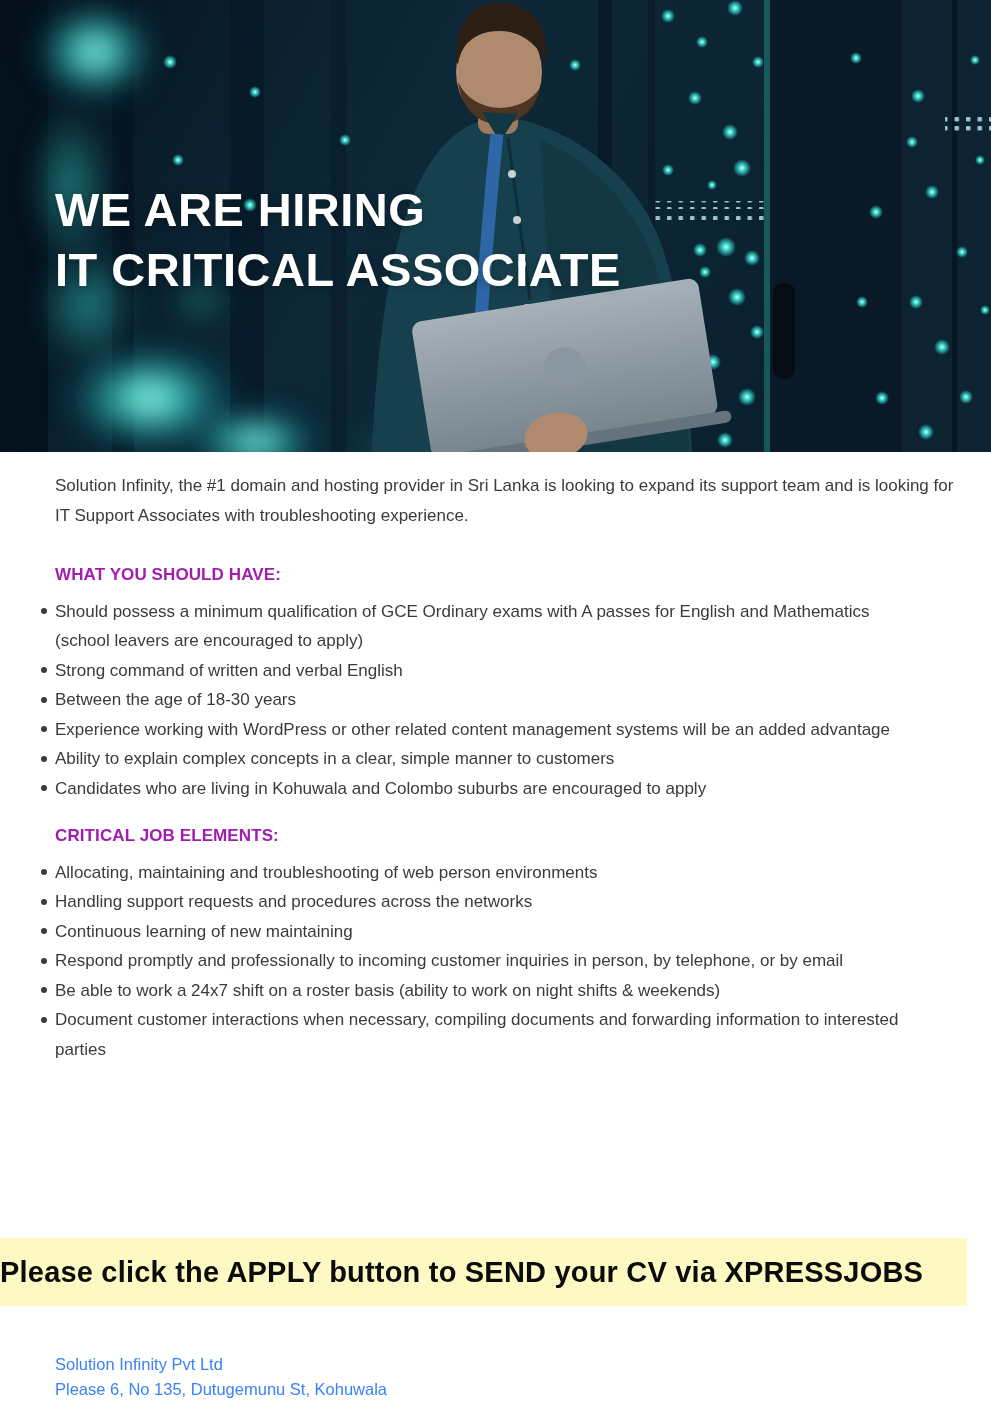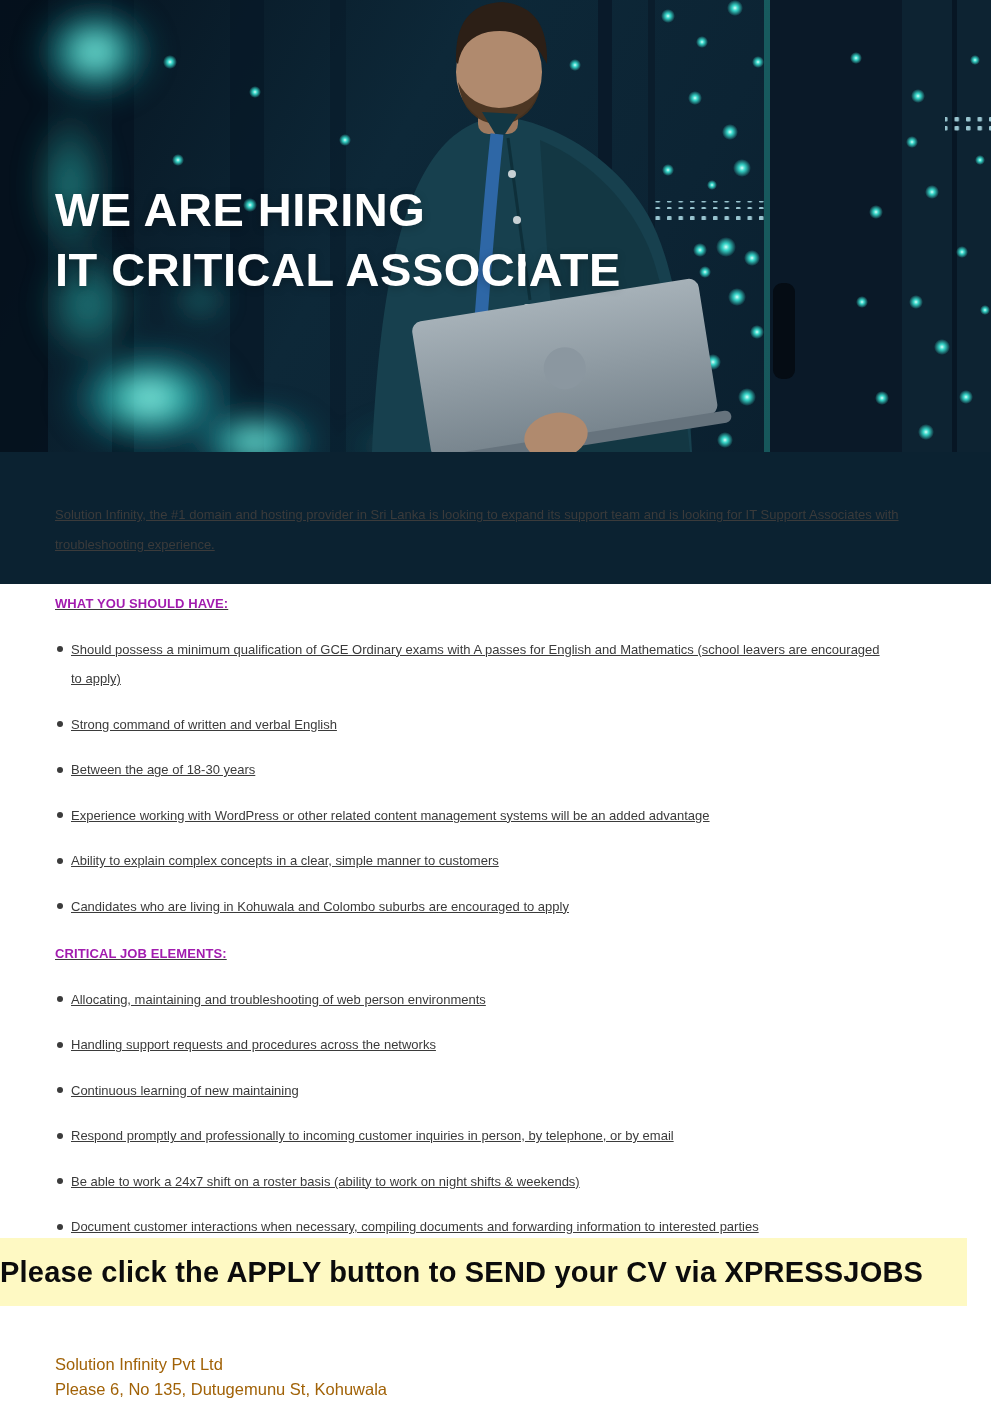--- a/index.html
+++ b/index.html
@@ -3,62 +3,62 @@
 <meta charset="utf-8">
 <style>
   html,body { margin:0; padding:0; }
   body {
     width:991px; height:1401px; position:relative; background:#ffffff;
     font-family:"Liberation Sans", sans-serif; overflow:hidden;
   }
 
   
   .hero {
-    position:absolute; top:0; left:0; width:991px; height:584px; overflow:hidden;
+    position:absolute; top:0; left:0; width:991px; height:452px; overflow:hidden;
     background:#0b2231;
   }
   .hero svg { display:block; width:991px; height:452px; }
   .hero-title {
     position:absolute; left:55px; top:180px; color:#ffffff;
     font-weight:800; font-size:47px; line-height:60px; letter-spacing:0.5px;
     text-shadow:0 2px 8px rgba(0,0,0,0.25);
     white-space:nowrap;
   }
 
   
   .content {
-    position:absolute; left:55px; top:500px; width:900px;
-    color:#3b3b3b; font-size:13px; line-height:29.5px;text-decoration:underline;
+    position:absolute; left:55px; top:471px; width:900px;
+    color:#3b3b3b; font-size:17px; line-height:29.5px;
   }
   .intro { width:900px; }
   .section-heading {
     font-weight:700; color:#a21caf; margin-top:30px; letter-spacing:0.1px;
   }
   .section-heading.second { margin-top:18px; }
   ul.bullets { margin:7px 0 0 0; padding:0; list-style:none; max-width:848px; }
-  ul.bullets li { position:relative; margin:16px; padding:0; }
+  ul.bullets li { position:relative; margin:0; padding:0; }
   ul.bullets li::before {
     content:''; position:absolute; left:-14px; top:11.5px;
     width:6px; height:6px; border-radius:50%; background:#3b3b3b;
   }
 
   
   .banner {
     position:absolute; top:1238px; left:0; width:967px; height:68px;
     background:#fef9c3; display:flex; align-items:center; justify-content:flex-start;
   }
   .banner-text {
     font-size:29px; font-weight:700; color:#0c0c0c; letter-spacing:0.2px;
     white-space:nowrap;
   }
 
   
   .footer {
     position:absolute; left:55px; top:1352px;
-    font-size:16.5px; line-height:25px; color:#a16207;
+    font-size:16.5px; line-height:25px; color:#3b82f6;
   }
 </style>
 </head>
 <body>
 
 <div class="hero">
   <svg viewBox="0 0 991 452" xmlns="http://www.w3.org/2000/svg">
     <defs>
       <linearGradient id="bg" x1="0" y1="0" x2="1" y2="0.25">
         <stop offset="0" stop-color="#06121e"></stop>

